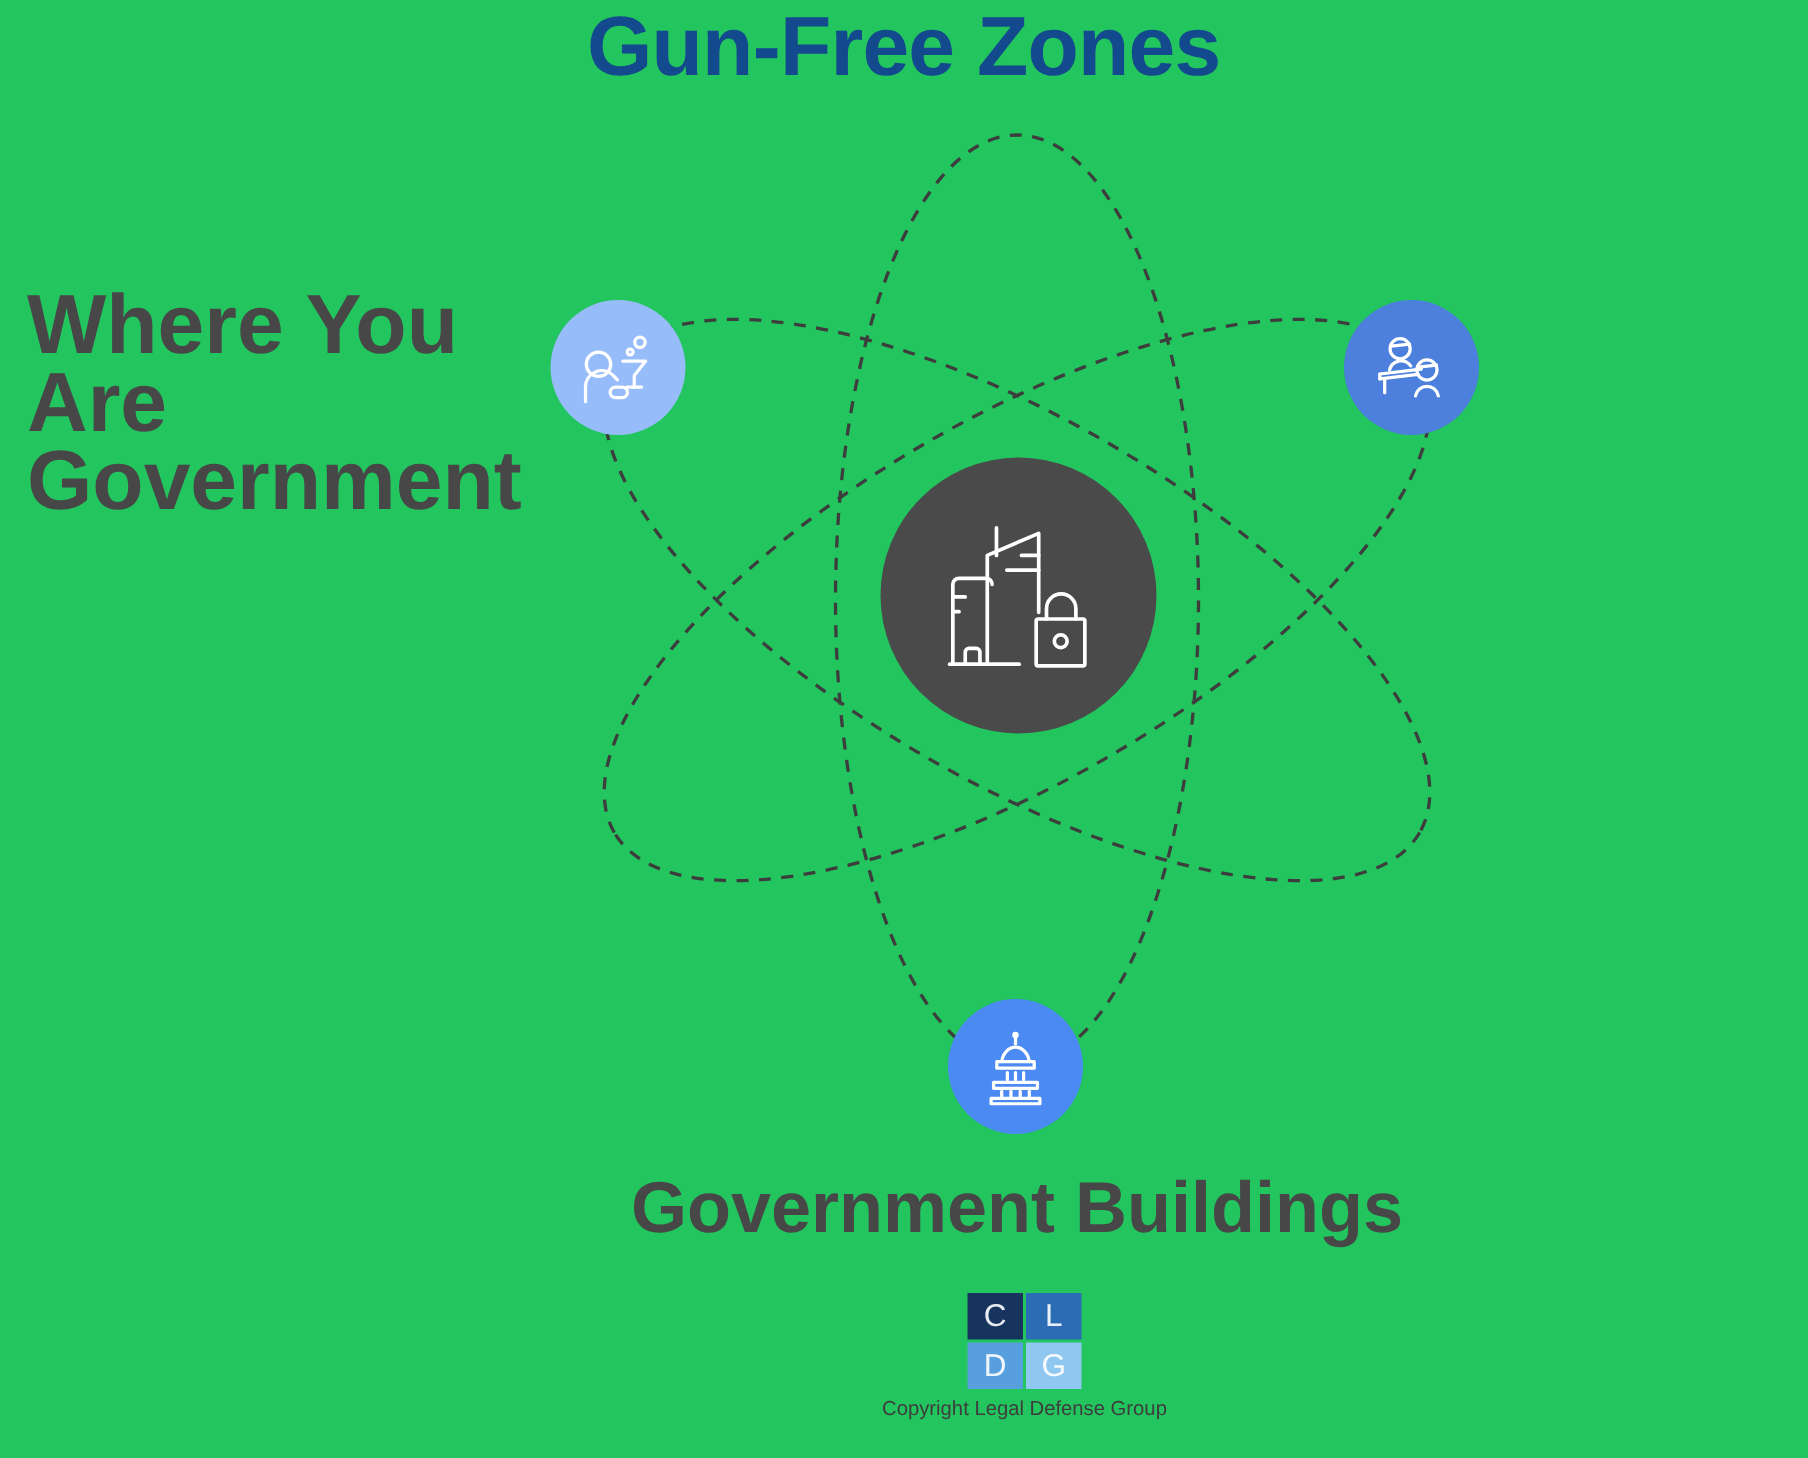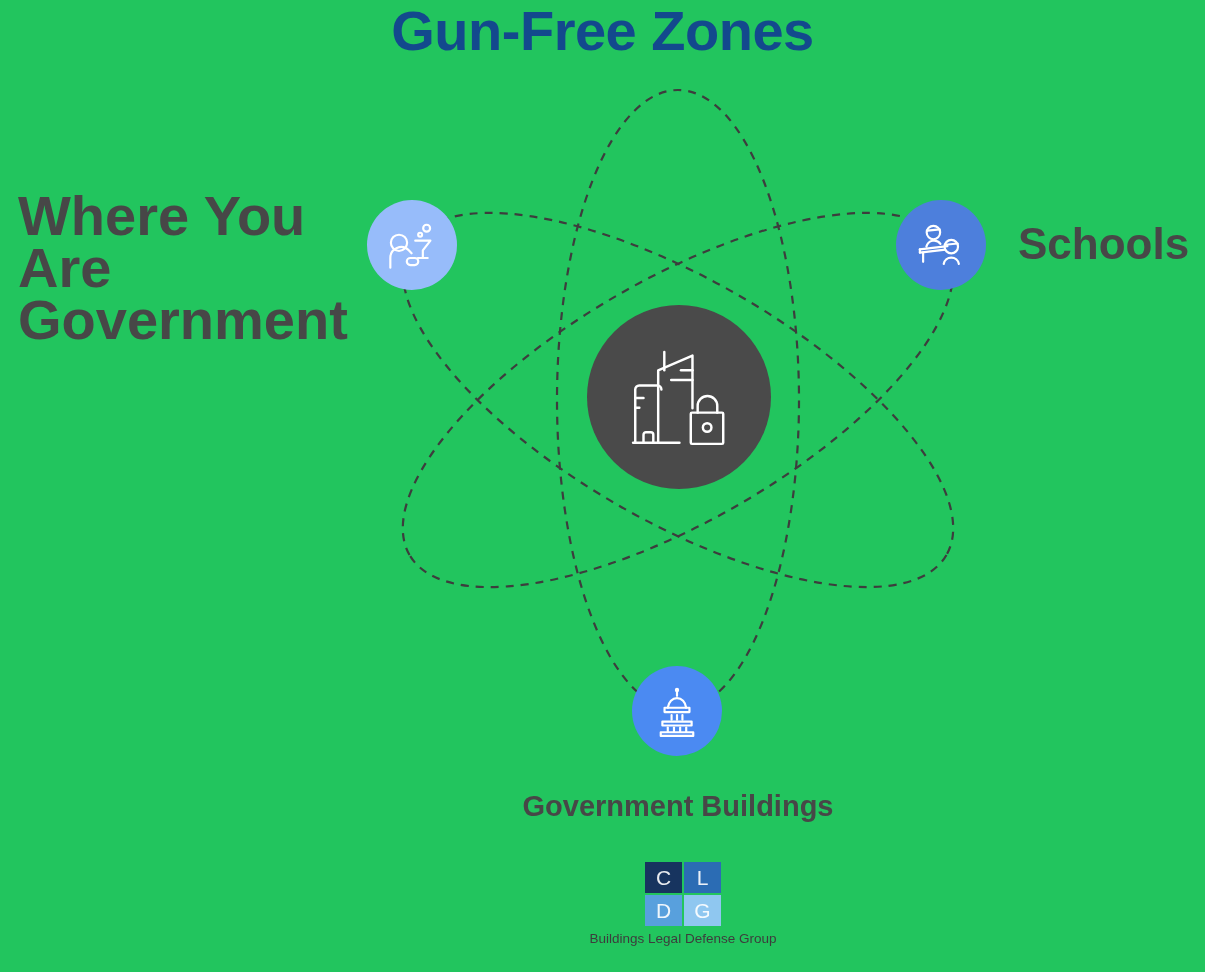--- a/index.html
+++ b/index.html
@@ -20,21 +20,21 @@
   #node-government { left:632px; top:666px; }
 
   .icon-svg { display:block; }
   .icon-svg * { fill:none; stroke:#ffffff; stroke-linecap:round; stroke-linejoin:round; }
   .icon-center * { stroke-width:1.6; }
   .icon-sat * { stroke-width:2; }
 
   .label { position:absolute; font-weight:700; }
   .label-intoxicated { left:18px; top:190px; width:340px; text-align:left; font-size:56px; line-height:52px; }
   .label-schools { left:1018px; top:222px; font-size:44px; line-height:44px; }
-  .label-government { left:378px; top:782px; width:600px; text-align:center; font-size:29px; line-height:48px; }
+  .label-government { left:378px; top:782px; width:600px; text-align:center; font-size:48px; line-height:48px; }
 
   .footer { position:absolute; left:383px; top:862px; width:600px; text-align:center; }
   .logo { display:inline-grid; grid-template-columns:37px 37px; grid-auto-rows:31px; gap:2px; }
   .logo-tile { display:flex; align-items:center; justify-content:center;
                color:rgba(255,255,255,0.9); font-size:21px; font-weight:400; }
   .copyright { margin-top:5px; font-size:13.5px; line-height:16px; color:#3d3d3d; }
 </style>
 </head>
 <body>
 
@@ -108,29 +108,28 @@
       <path d="M32.5,39.3 V43.3"></path>
       <rect x="9" y="43.6" width="30" height="3.4"></rect>
     </svg>
   </div>
 
   <div class="label label-intoxicated" style="color: rgb(71, 71, 71);">
     <div>Where You Are</div>
     <div>Government</div>
   </div>
 
-  <div class="label label-schools" style="color: rgb(71, 71, 71);">Schools</div>
 
   <div class="label label-government" style="color: rgb(71, 71, 71);">Government Buildings</div>
 
   <div class="footer">
     <div class="logo">
       <div class="logo-tile" style="background-color: rgb(23, 52, 95);">C</div>
       <div class="logo-tile" style="background-color: rgb(43, 108, 180);">L</div>
       <div class="logo-tile" style="background-color: rgb(88, 160, 221);">D</div>
       <div class="logo-tile" style="background-color: rgb(143, 199, 240);">G</div>
     </div>
     <div class="copyright">
-      <div>Buildings Legal Defense Group</div>
+      <div>Copyright Legal Defense Group</div>
     </div>
   </div>
 
 </div>
 
 </body></html>

